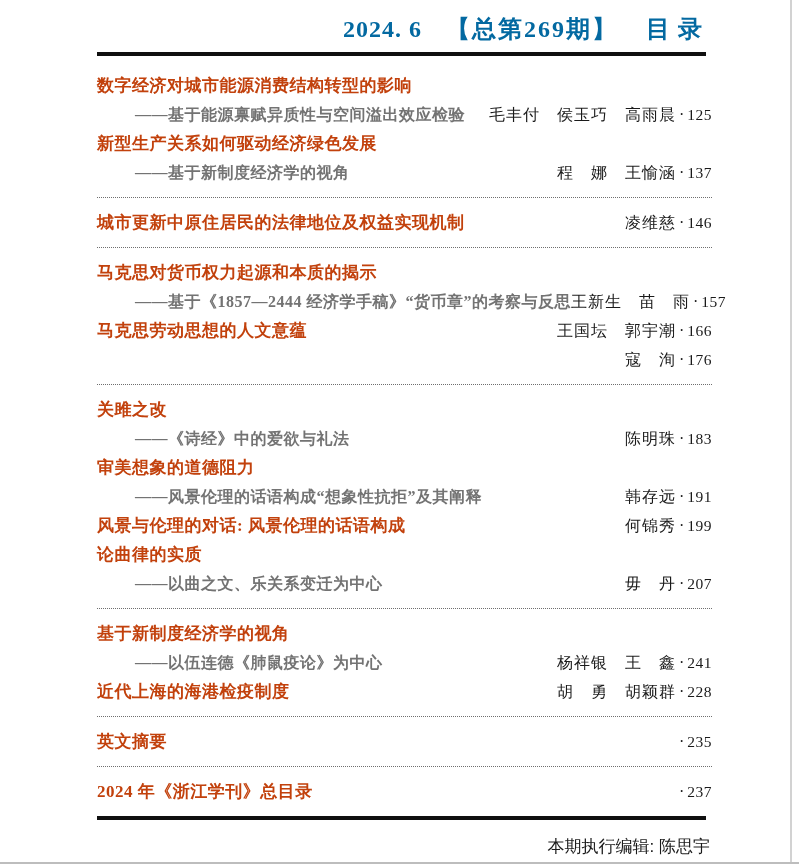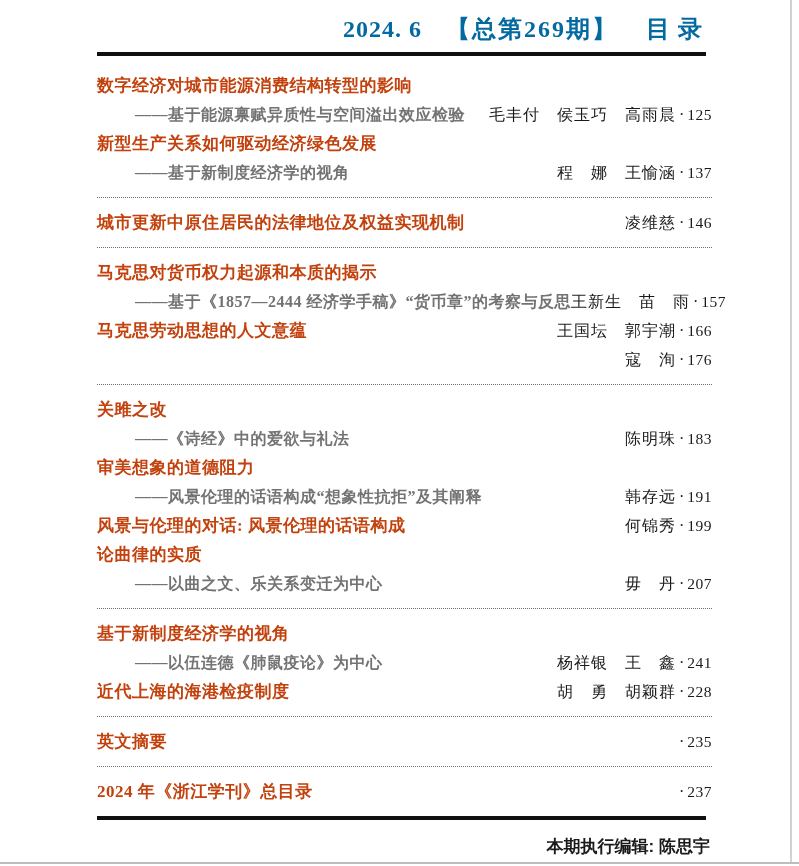--- a/index.html
+++ b/index.html
@@ -67,21 +67,21 @@
   .separator {
     border-top: 1px dotted #6f6f6f;
     margin: 10px 0;
     height: 0;
   }
   .rule-thick.bottom { margin-top: 10px; }
   .footer {
     margin: 15px 89px 0 0;
     text-align: right;
     font-family: "Liberation Sans", "DejaVu Sans", sans-serif;
-    font-weight: bold;
+    font-weight: normal;
     font-size: 17px;
     color: #1a1a1a;
   }
   .scan-edge-right {
     position: absolute;
     top: 0; bottom: 2px; right: 7px;
     width: 2px;
     background: #d2d2d2;
   }
   .scan-edge-bottom {

